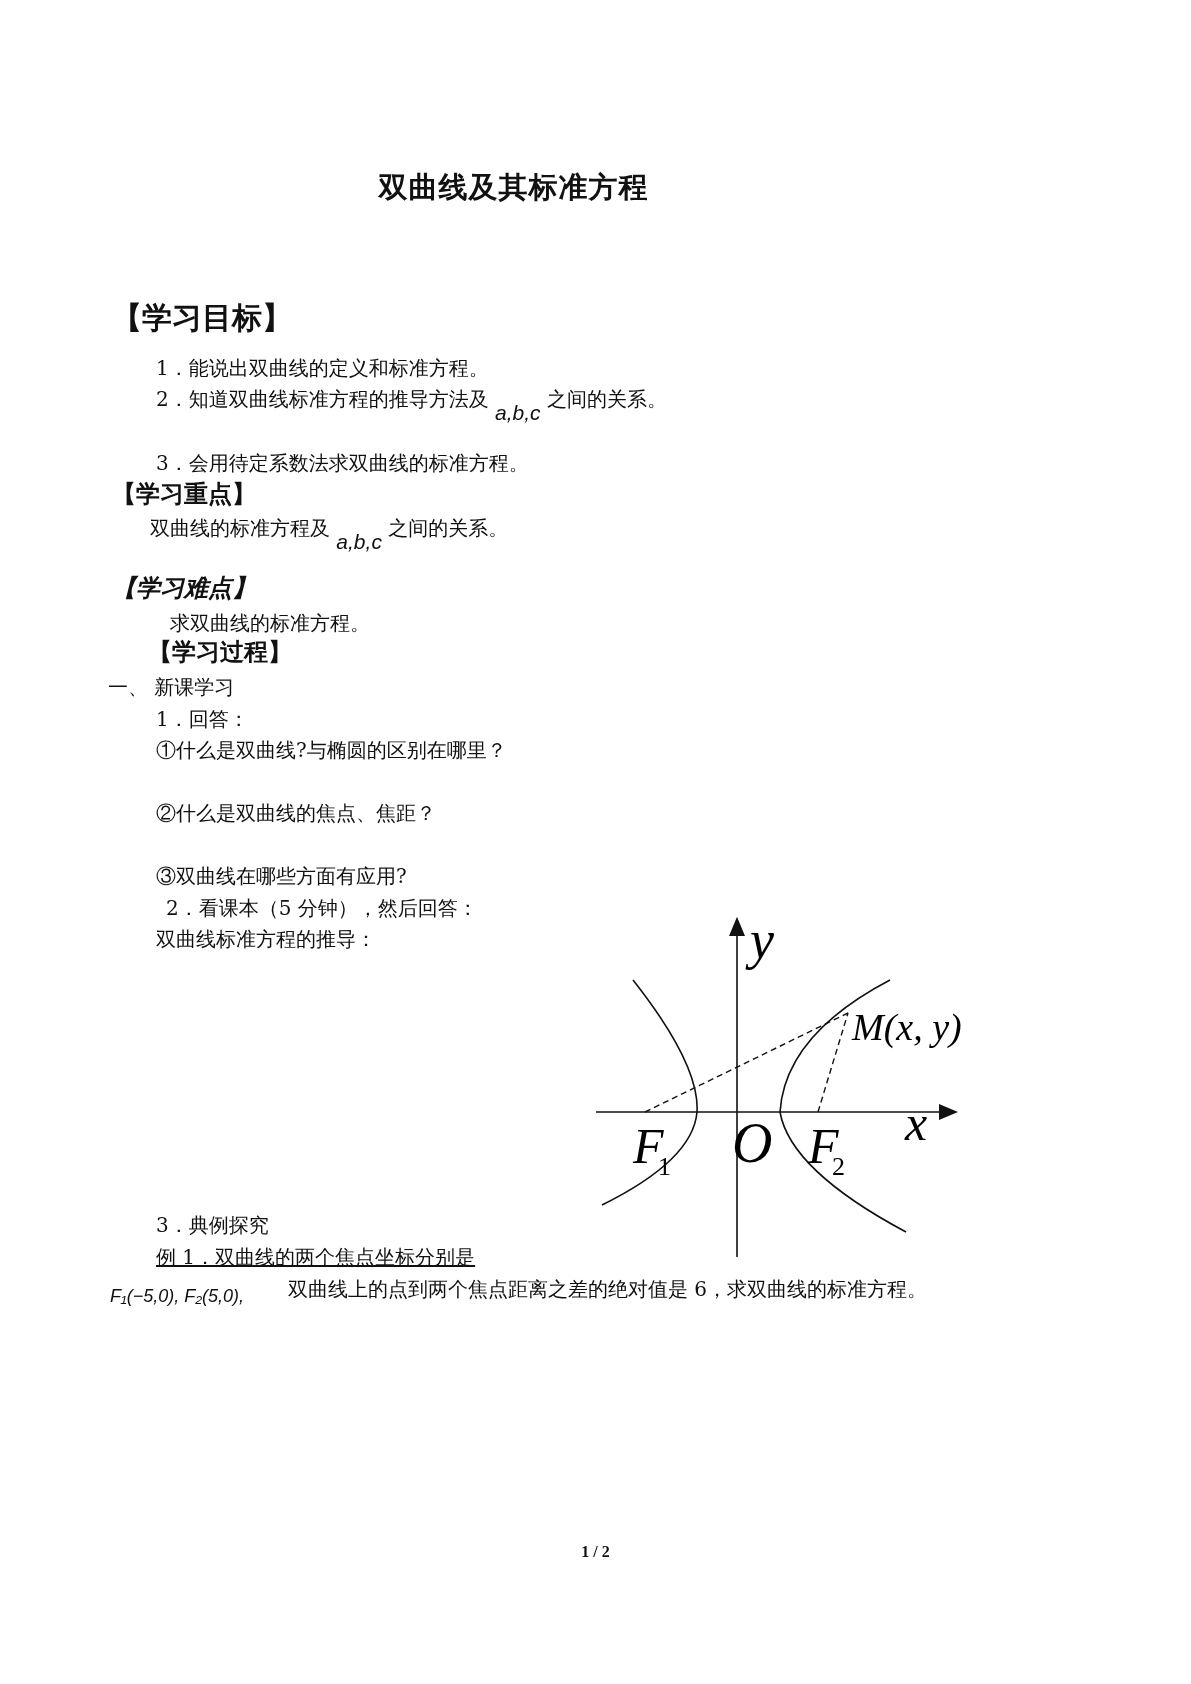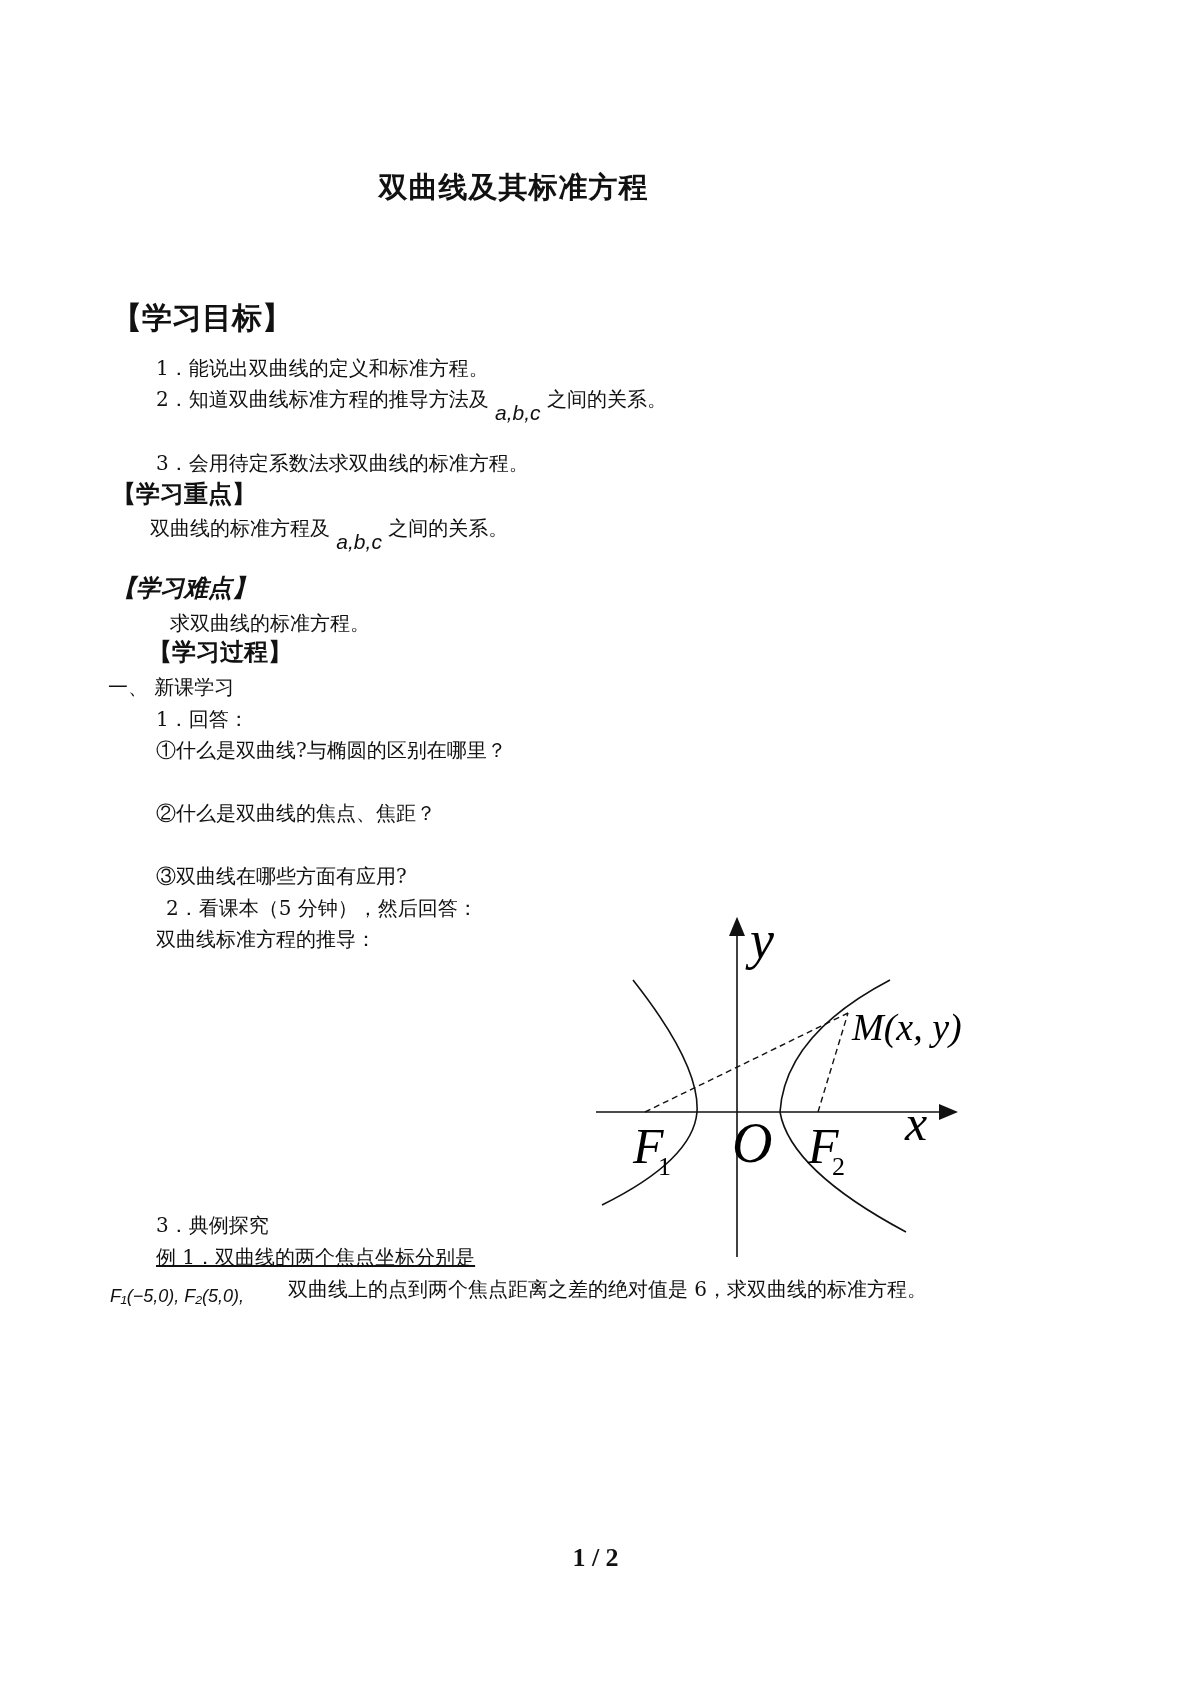--- a/index.html
+++ b/index.html
@@ -5,21 +5,21 @@
   html, body { margin:0; padding:0; background:#ffffff; }
   body { width:1191px; height:1684px; position:relative; overflow:hidden;
          font-family: "DejaVu Serif", "Liberation Serif", serif; color:#111; }
   .abs { position:absolute; white-space:nowrap; }
   .title { left:0; width:967px; top:168px; text-align:center; font-size:29px; font-weight:bold;
            font-family:"DejaVu Sans", "Liberation Sans", sans-serif; letter-spacing:1px; padding-left:60px; box-sizing:border-box; }
   .h { font-size:24px; font-weight:bold; font-family:"DejaVu Sans","Liberation Sans",sans-serif; }
   .h.big { font-size:30px; }
   .t { font-size:20px; }
   .math { font-family:Liberation Sans, sans-serif; font-style:italic; font-size:21px; }
-  .page-num { left:0; width:1191px; text-align:center; top:1543px; font-size:26px; font-weight:bold;
+  .page-num { left:0; width:1191px; text-align:center; top:1543px; font-size:16px; font-weight:bold;
               font-family:"Liberation Serif","DejaVu Serif",serif; }
   svg text { font-family:"Liberation Serif","DejaVu Serif",serif; font-style:italic; }
 </style>
 </head>
 <body>
 
 <div class="abs title">双曲线及其标准方程</div>
 
 <div class="abs h big" style="left:112px;top:298px;">【学习目标】</div>
 <div class="abs t" style="left:156px;top:355px;">1．能说出双曲线的定义和标准方程。</div>

